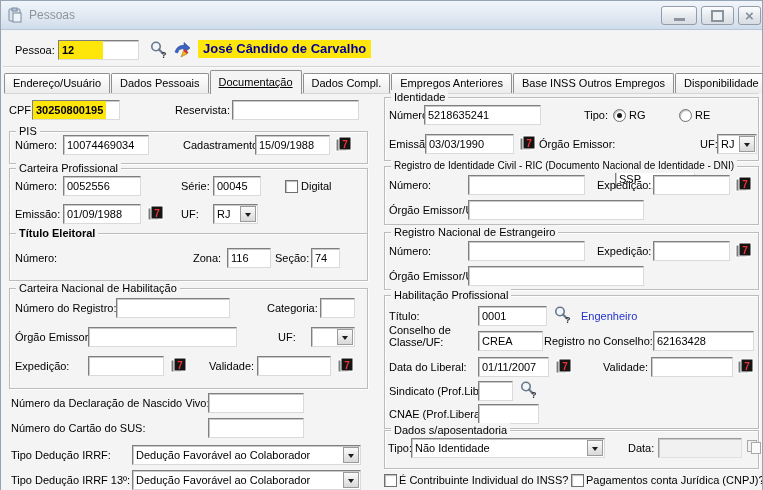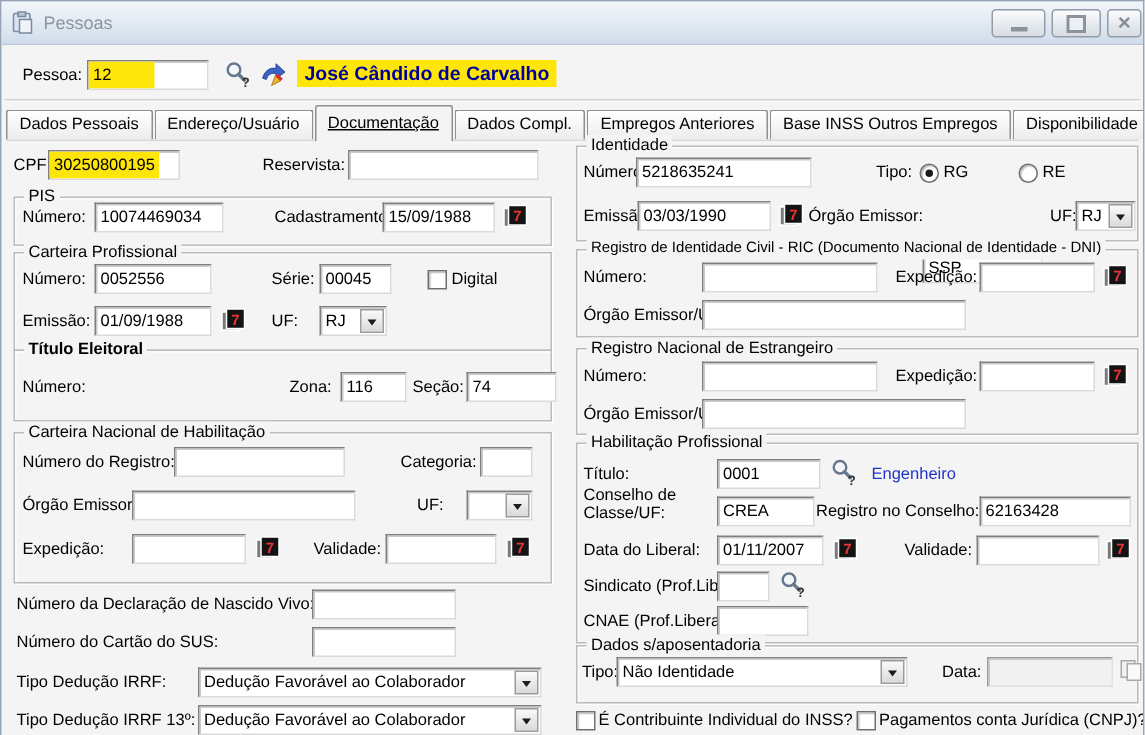--- a/index.html
+++ b/index.html
@@ -24,21 +24,21 @@
   
   .lbl{position:absolute;line-height:20px;white-space:nowrap;}
   .inp{position:absolute;height:20px;box-sizing:border-box;background:#fff;
     border:1px solid #7f7f7f;border-bottom-color:#dadada;border-right-color:#dadada;
     box-shadow:inset 1px 1px 0 #c9c9c9;
     font-family:"Liberation Sans",sans-serif;font-size:11px;padding:0 3px;color:#000;}
   .divinp{position:absolute;height:20px;box-sizing:border-box;background:#fff;
     border:1px solid #7f7f7f;border-bottom-color:#dadada;border-right-color:#dadada;
     box-shadow:inset 1px 1px 0 #c9c9c9;line-height:18px;overflow:hidden;}
   .divinp .hl{display:inline-block;background:#ffe60a;height:18px;line-height:18px;
-    padding:0 3px;vertical-align:top;}
+    padding:0 3px;vertical-align:top;font-weight:bold;}
   .inp.dis{background:#f1f1f1;color:#7a7a7a;border-color:#9a9a9a #e0e0e0 #e0e0e0 #9a9a9a;}
   .grp{position:absolute;border:1px solid #bcbcbc;box-shadow:1px 1px 0 #fdfdfd inset, 1px 1px 0 #fdfdfd;}
   .leg{position:absolute;top:-8px;left:6px;background:#f4f4f4;padding:0 3px;line-height:14px;white-space:nowrap;}
   .combo{position:absolute;height:20px;box-sizing:border-box;background:#fff;
     border:1px solid #7f7f7f;border-bottom-color:#dadada;border-right-color:#dadada;
     box-shadow:inset 1px 1px 0 #c9c9c9;}
   .combo .txt{position:absolute;left:3px;top:0;line-height:18px;white-space:nowrap;}
   .combo .btn{position:absolute;right:1px;top:1px;width:16px;height:16px;
     background:linear-gradient(#fafafa,#d9d9d9);border:1px solid #9b9b9b;
     box-sizing:border-box;display:flex;align-items:center;justify-content:center;}
@@ -100,22 +100,22 @@
   </svg>
   <svg class="icon" style="left:172px;top:38px" width="19" height="19">
     <path d="M2 13 Q4.5 5.5 11 6.5 L11 3.5 L17 9 L11 13.5 L11 10 Q6 9 4.5 14 Z" fill="#3b63c4" stroke="#22408f" stroke-width="0.6"></path>
     <polygon points="8,18 10.5,11.5 14,15" fill="#f0b429" stroke="#9a6d00" stroke-width="0.5"></polygon>
     <polygon points="10.5,11.5 12,10 15.5,13.5 14,15" fill="#d23030"></polygon>
   </svg>
   <span class="name-badge" style="left:197px;top:39px">José Cândido de Carvalho</span>
   <div class="hdr-divider"></div>
 
   <div class="tabstrip">
+    <div class="tab"><span>Endereço/Usuário</span></div>
     <div class="tab"><span>Dados Pessoais</span></div>
-    <div class="tab"><span>Endereço/Usuário</span></div>
     <div class="tab active"><span>Documentação</span></div>
     <div class="tab"><span>Dados Compl.</span></div>
     <div class="tab"><span>Empregos Anteriores</span></div>
     <div class="tab"><span>Base INSS Outros Empregos</span></div>
     <div class="tab"><span>Disponibilidade</span></div>
   </div>
 
   <span class="lbl" style="left:8px;top:99px">CPF:</span>
   <div class="divinp" style="left:31px;top:99px;width:88px;">
     <span class="hl">30250800195</span>
@@ -158,21 +158,21 @@
     <span class="btn"></span>
   </div>
 
   <div class="grp" style="left:8px;top:232px;width:357px;height:46px;font-weight:bold;">
     <span class="leg">Título Eleitoral</span>
   </div>
   <span class="lbl" style="left:14px;top:247px">Número:</span>
   <span class="lbl" style="left:192px;top:247px">Zona:</span>
   <input class="inp" style="left: 226px; top: 247px; width: 44px;" value="116">
   <span class="lbl" style="left:274px;top:247px">Seção:</span>
-  <input class="inp" style="left: 310px; top: 247px; width: 60px;" value="74">
+  <input class="inp" style="left: 310px; top: 247px; width: 29px;" value="74">
 
   <div class="grp" style="left:8px;top:287px;width:357px;height:99px;">
     <span class="leg">Carteira Nacional de Habilitação</span>
   </div>
   <span class="lbl" style="left:14px;top:297px">Número do Registro:</span>
   <input class="inp" style="left: 115px; top: 297px; width: 114px;" value="">
   <span class="lbl" style="left:266px;top:297px">Categoria:</span>
   <input class="inp" style="left: 319px; top: 297px; width: 35px;" value="">
   <span class="lbl" style="left:14px;top:326px">Órgão Emissor:</span>
   <input class="inp" style="left: 87px; top: 326px; width: 149px;" value="">

